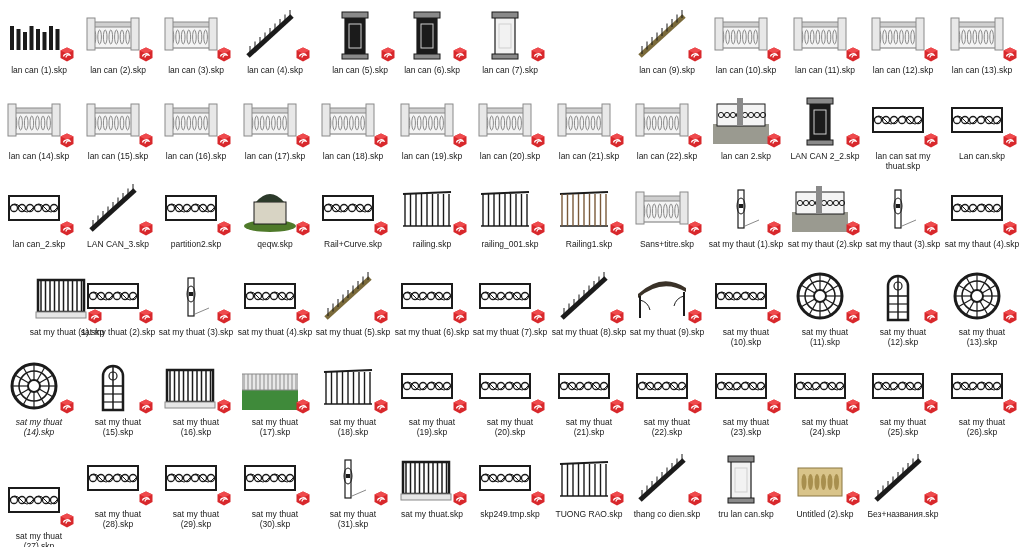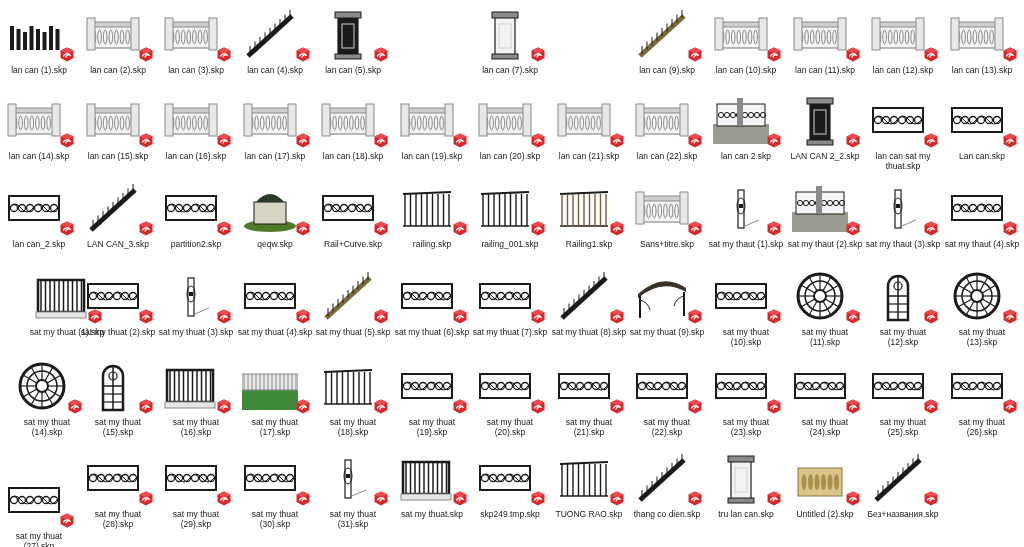--- a/index.html
+++ b/index.html
@@ -98,35 +98,51 @@
           <line x1="48" y1="10" x2="48" y2="2" stroke="#1b1b1b" stroke-width="1"></line>
         </svg>
         <svg class="badge" viewBox="0 0 14 15">
           <path d="M7 0.5 L13.5 3.5 L13.5 11 L7 14.5 L0.5 11 L0.5 3.5 Z" fill="#d8282c"></path>
           <path d="M7 0.5 L13.5 3.5 L7 6.5 L0.5 3.5 Z" fill="#ef4a4d"></path>
           <path d="M3.5 9.5 C4 6.5 9 6 10 8 C8 7.5 6 8.5 6 10.5" stroke="#fff" stroke-width="1.3" fill="none"></path>
         </svg>
       </div>
       <div class="label">lan can (4).skp</div>
     </div>
-    <div class="item" style="left: 314px; top: 6px;">
+    <div class="item" style="left: 321px; top: 6px;">
       <div class="thumb">
         <svg class="art" width="56" height="52" viewBox="0 0 56 52">
           <rect x="18" y="8" width="20" height="40" fill="#1b1b1b" stroke="#1b1b1b" stroke-width="1.2"></rect>
           <rect x="15" y="4" width="26" height="6" fill="#8a8a8a" stroke="#1b1b1b" stroke-width="1"></rect>
           <rect x="15" y="46" width="26" height="5" fill="#8a8a8a" stroke="#1b1b1b" stroke-width="1"></rect>
           <rect x="22" y="16" width="12" height="24" fill="none" stroke="#cfcfcf" stroke-width="1"></rect>
         </svg>
         <svg class="badge" viewBox="0 0 14 15">
           <path d="M7 0.5 L13.5 3.5 L13.5 11 L7 14.5 L0.5 11 L0.5 3.5 Z" fill="#d8282c"></path>
           <path d="M7 0.5 L13.5 3.5 L7 6.5 L0.5 3.5 Z" fill="#ef4a4d"></path>
           <path d="M3.5 9.5 C4 6.5 9 6 10 8 C8 7.5 6 8.5 6 10.5" stroke="#fff" stroke-width="1.3" fill="none"></path>
         </svg>
       </div>
       <div class="label">lan can (5).skp</div>
+    </div>
+    <div class="item" style="left: 393px; top: 6px;">
+      <div class="thumb">
+        <svg class="art" width="56" height="52" viewBox="0 0 56 52">
+          <rect x="18" y="8" width="20" height="40" fill="#1b1b1b" stroke="#1b1b1b" stroke-width="1.2"></rect>
+          <rect x="15" y="4" width="26" height="6" fill="#8a8a8a" stroke="#1b1b1b" stroke-width="1"></rect>
+          <rect x="15" y="46" width="26" height="5" fill="#8a8a8a" stroke="#1b1b1b" stroke-width="1"></rect>
+          <rect x="22" y="16" width="12" height="24" fill="none" stroke="#cfcfcf" stroke-width="1"></rect>
+        </svg>
+        <svg class="badge" viewBox="0 0 14 15">
+          <path d="M7 0.5 L13.5 3.5 L13.5 11 L7 14.5 L0.5 11 L0.5 3.5 Z" fill="#d8282c"></path>
+          <path d="M7 0.5 L13.5 3.5 L7 6.5 L0.5 3.5 Z" fill="#ef4a4d"></path>
+          <path d="M3.5 9.5 C4 6.5 9 6 10 8 C8 7.5 6 8.5 6 10.5" stroke="#fff" stroke-width="1.3" fill="none"></path>
+        </svg>
+      </div>
+      <div class="label">lan can (6).skp</div>
     </div>
     <div class="item" style="left: 471px; top: 6px;">
       <div class="thumb">
         <svg class="art" width="56" height="52" viewBox="0 0 56 52">
           <rect x="18" y="8" width="20" height="40" fill="#f2f2f2" stroke="#1b1b1b" stroke-width="1.2"></rect>
           <rect x="15" y="4" width="26" height="6" fill="#8a8a8a" stroke="#1b1b1b" stroke-width="1"></rect>
           <rect x="15" y="46" width="26" height="5" fill="#8a8a8a" stroke="#1b1b1b" stroke-width="1"></rect>
           <rect x="22" y="16" width="12" height="24" fill="none" stroke="#cfcfcf" stroke-width="1"></rect>
         </svg>
         <svg class="badge" viewBox="0 0 14 15">
@@ -1079,21 +1095,21 @@
           <line x1="33.19615242270663" y1="22.999999999999996" x2="46.186533479473205" y2="15.499999999999991" stroke="#1b1b1b" stroke-width="1.2"></line>
         </svg>
         <svg class="badge" viewBox="0 0 14 15">
           <path d="M7 0.5 L13.5 3.5 L13.5 11 L7 14.5 L0.5 11 L0.5 3.5 Z" fill="#d8282c"></path>
           <path d="M7 0.5 L13.5 3.5 L7 6.5 L0.5 3.5 Z" fill="#ef4a4d"></path>
           <path d="M3.5 9.5 C4 6.5 9 6 10 8 C8 7.5 6 8.5 6 10.5" stroke="#fff" stroke-width="1.3" fill="none"></path>
         </svg>
       </div>
       <div class="label">sat my thuat (13).skp</div>
     </div>
-    <div class="item" style="left: 8px; top: 358px;">
+    <div class="item" style="left: 0px; top: 358px; font-style: italic;">
       <div class="thumb">
         <svg class="art" width="56" height="52" viewBox="0 0 56 52">
           <circle cx="28" cy="26" r="22" fill="none" stroke="#1b1b1b" stroke-width="3"></circle>
           <circle cx="28" cy="26" r="15" fill="none" stroke="#1b1b1b" stroke-width="1.5"></circle>
           <circle cx="28" cy="26" r="6" fill="none" stroke="#1b1b1b" stroke-width="2"></circle>
           <line x1="34" y1="26" x2="49" y2="26" stroke="#1b1b1b" stroke-width="1.2"></line>
           <line x1="33.19615242270663" y1="29" x2="46.18653347947321" y2="36.5" stroke="#1b1b1b" stroke-width="1.2"></line>
           <line x1="31" y1="31.196152422706632" x2="38.5" y2="44.18653347947321" stroke="#1b1b1b" stroke-width="1.2"></line>
           <line x1="28" y1="32" x2="28" y2="47" stroke="#1b1b1b" stroke-width="1.2"></line>
           <line x1="25" y1="31.196152422706632" x2="17.500000000000007" y2="44.18653347947321" stroke="#1b1b1b" stroke-width="1.2"></line>

